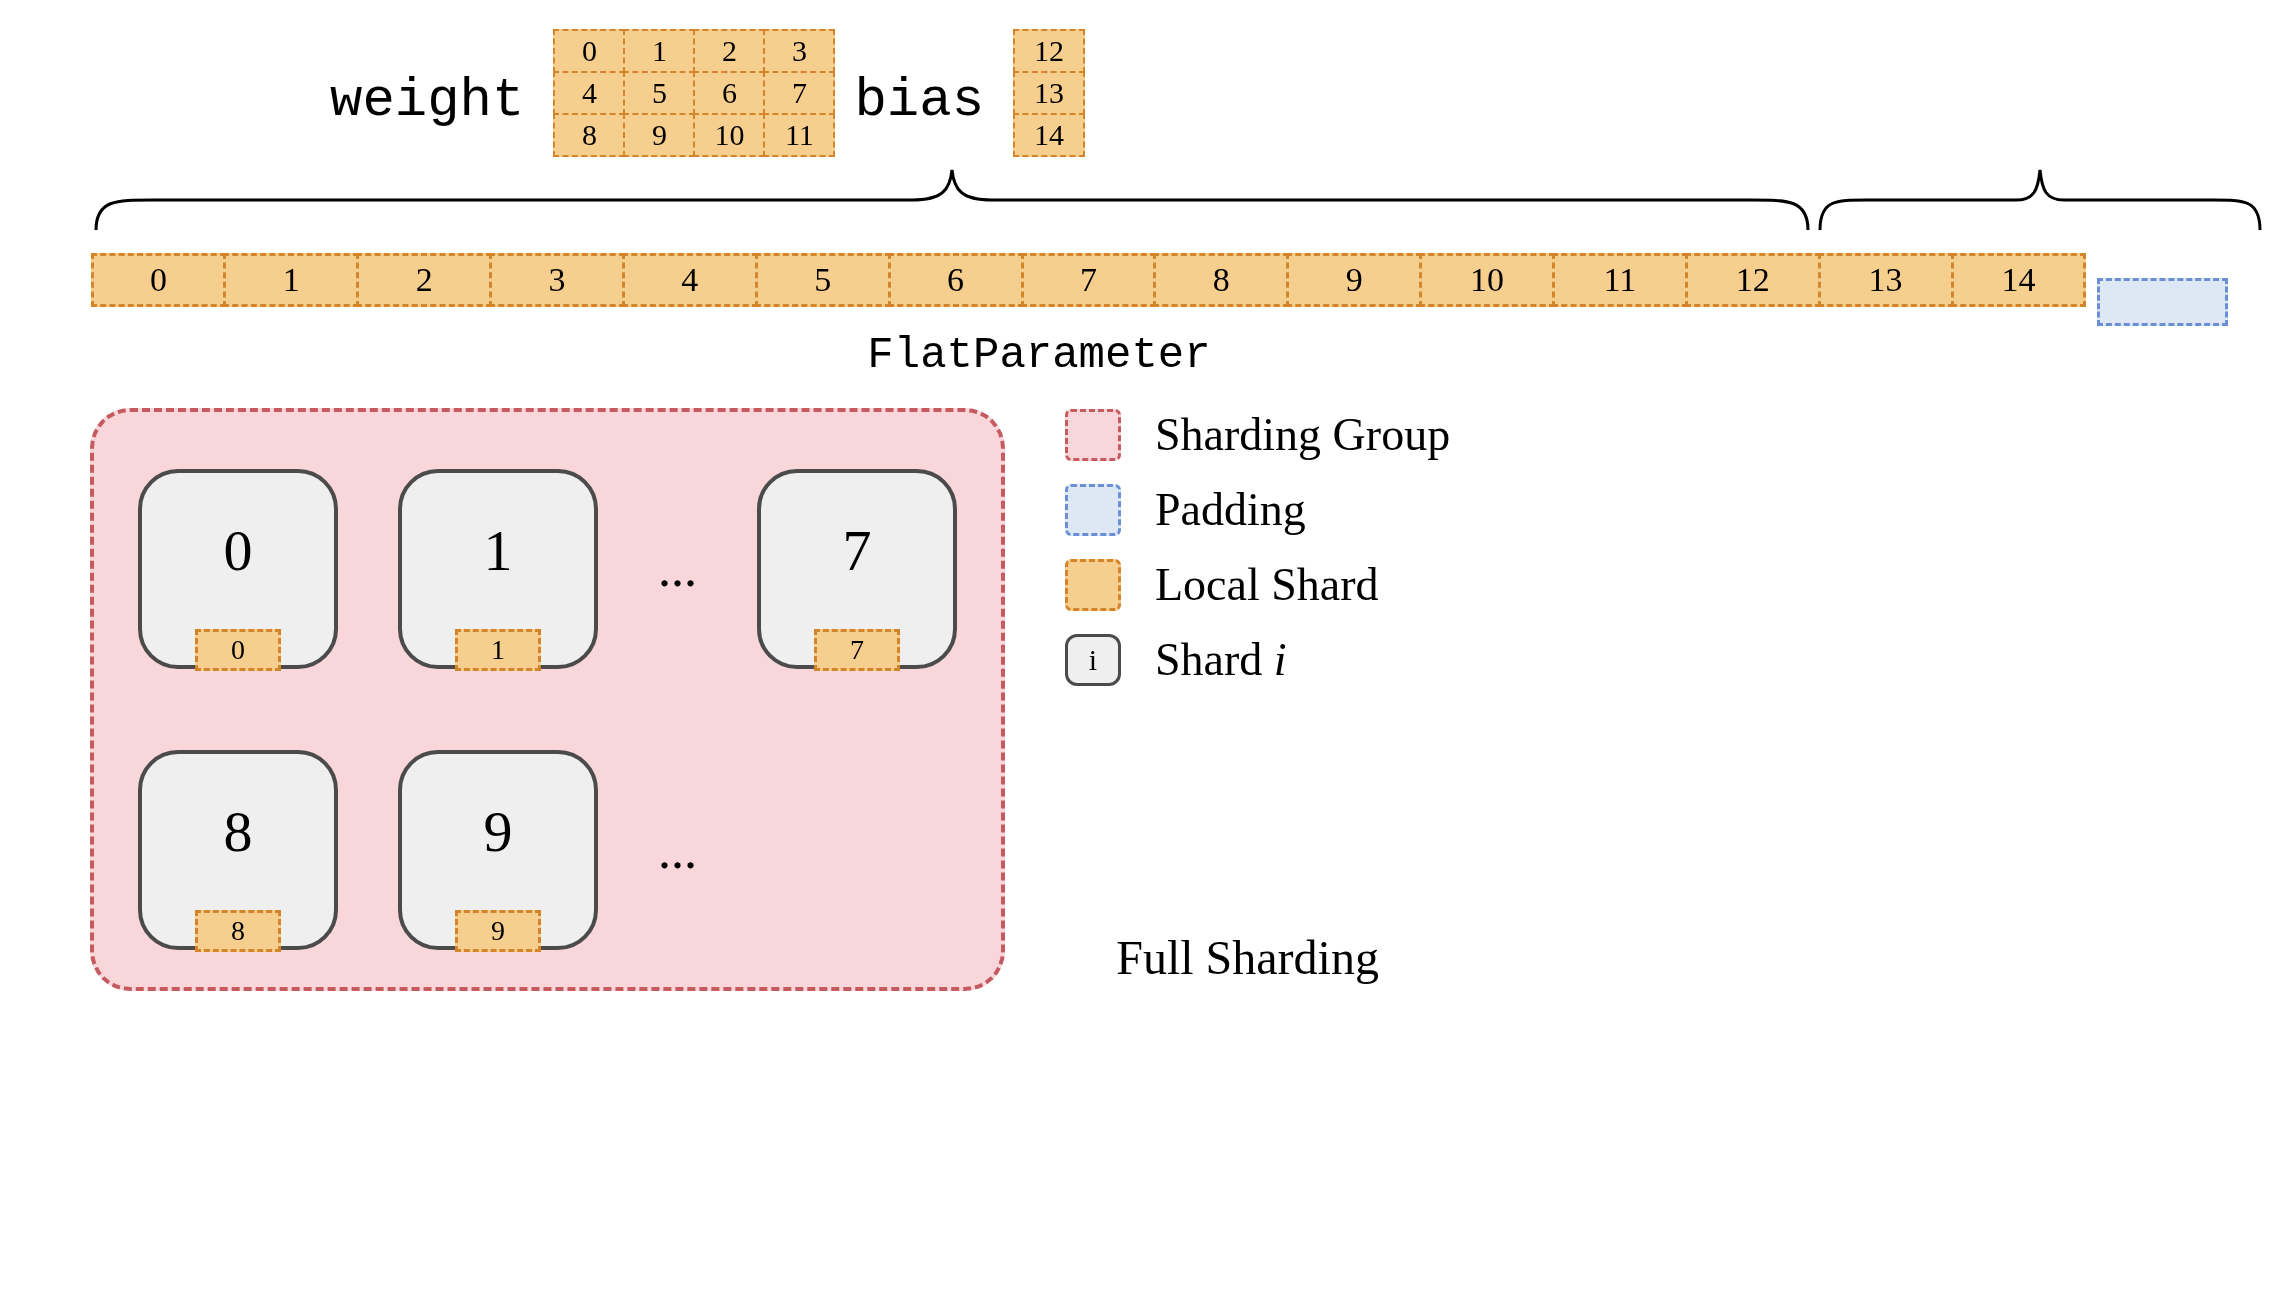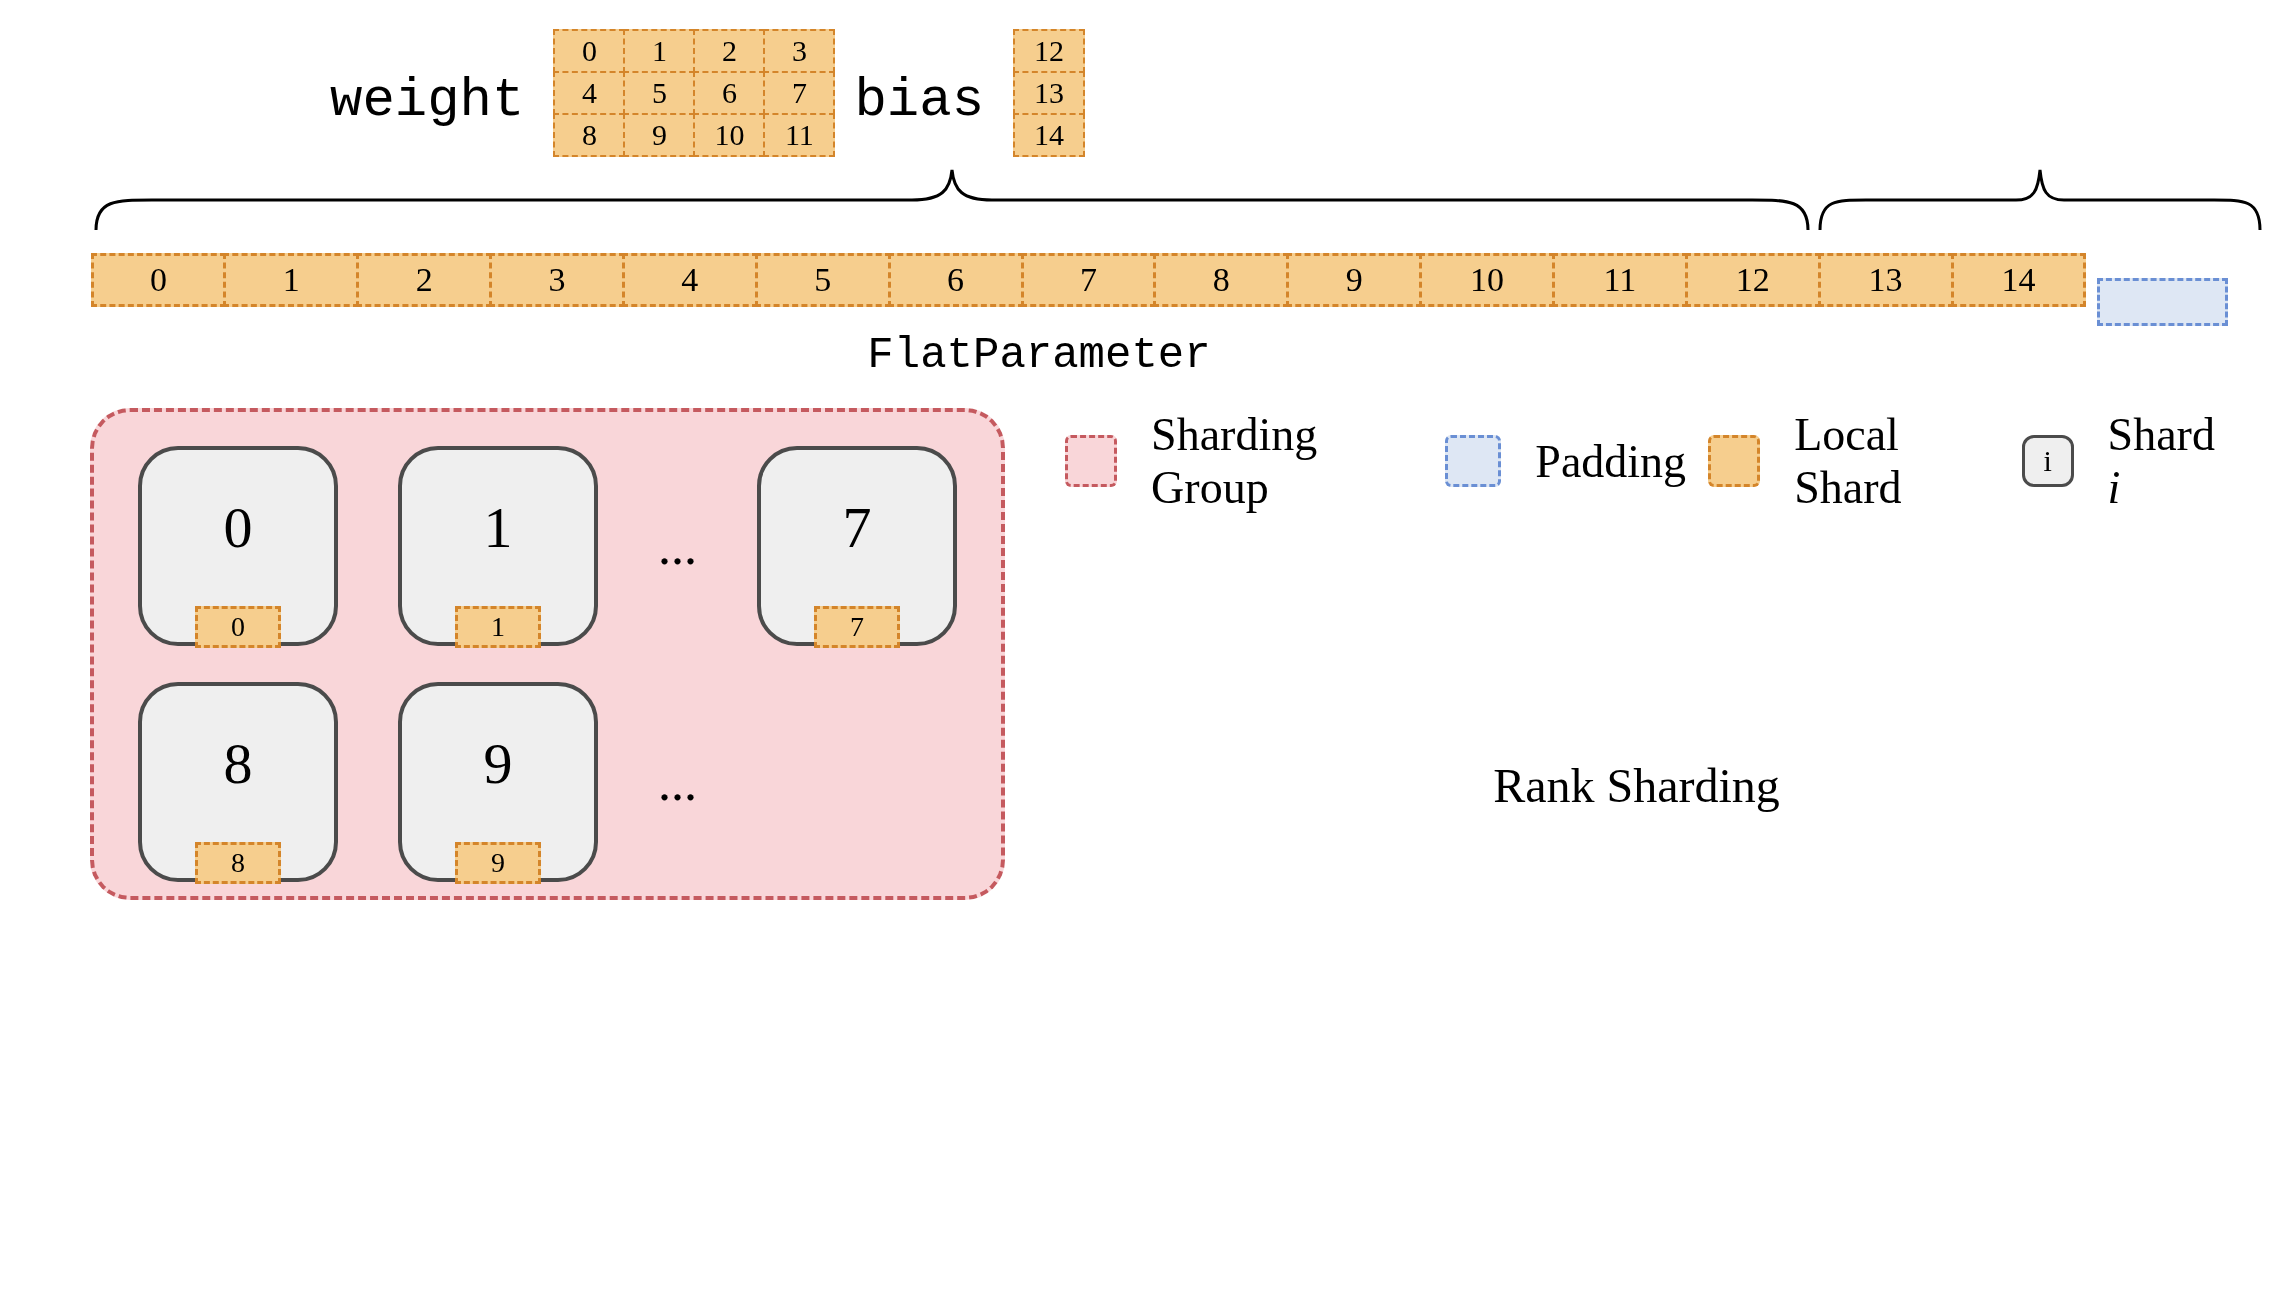--- a/index.html
+++ b/index.html
@@ -137,21 +137,21 @@
   .chip-shard { background: #f6ce8e; border: 3px dashed #d4852a; }
   .chip-pad   { background: #dee7f4; border: 3px dashed #6a8fd4; }
   .dots {
     font-size: 52px;
     align-self: center;
     justify-self: center;
   }
   
   .legend {
     display: flex;
-    flex-direction: row;
+    flex-direction: column;
     gap: 22px;
     margin-top: 0px;
   }
   .legend-row {
     display: flex;
     align-items: center;
     gap: 34px;
     font-size: 46px;
   }
   .sw {
@@ -278,17 +278,17 @@
       </div>
       <div class="legend-row">
         <span class="sw sw-rank">
             <span>i</span>
           </span>
         <span><span>Shard </span><span class="ital">i</span></span>
       </div>
     </div>
 
     <div class="caption">
-      <div>Rank Sharding</div>
+      <div>Full Sharding</div>
     </div>
   </div>
 
 </div>
 
 </body></html>

